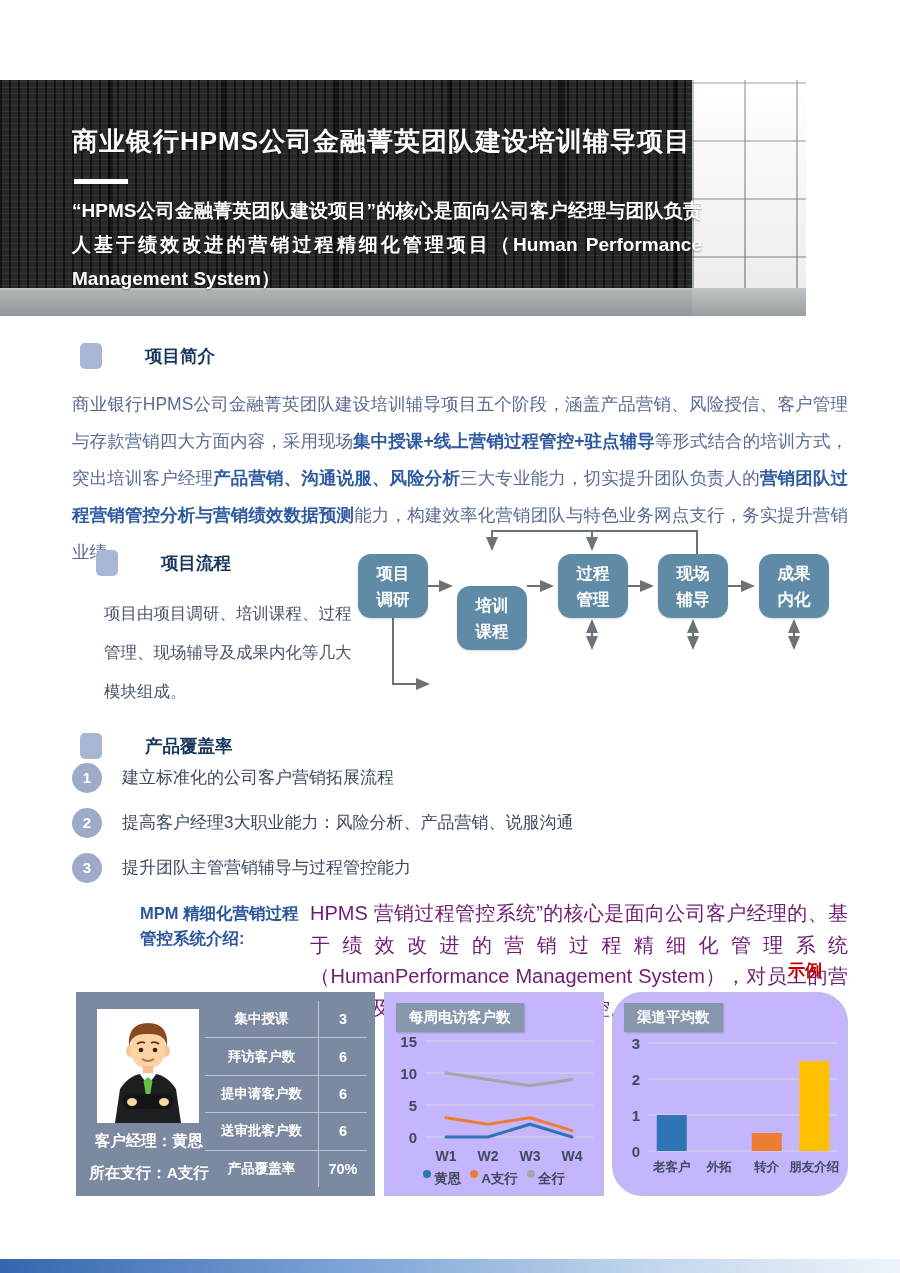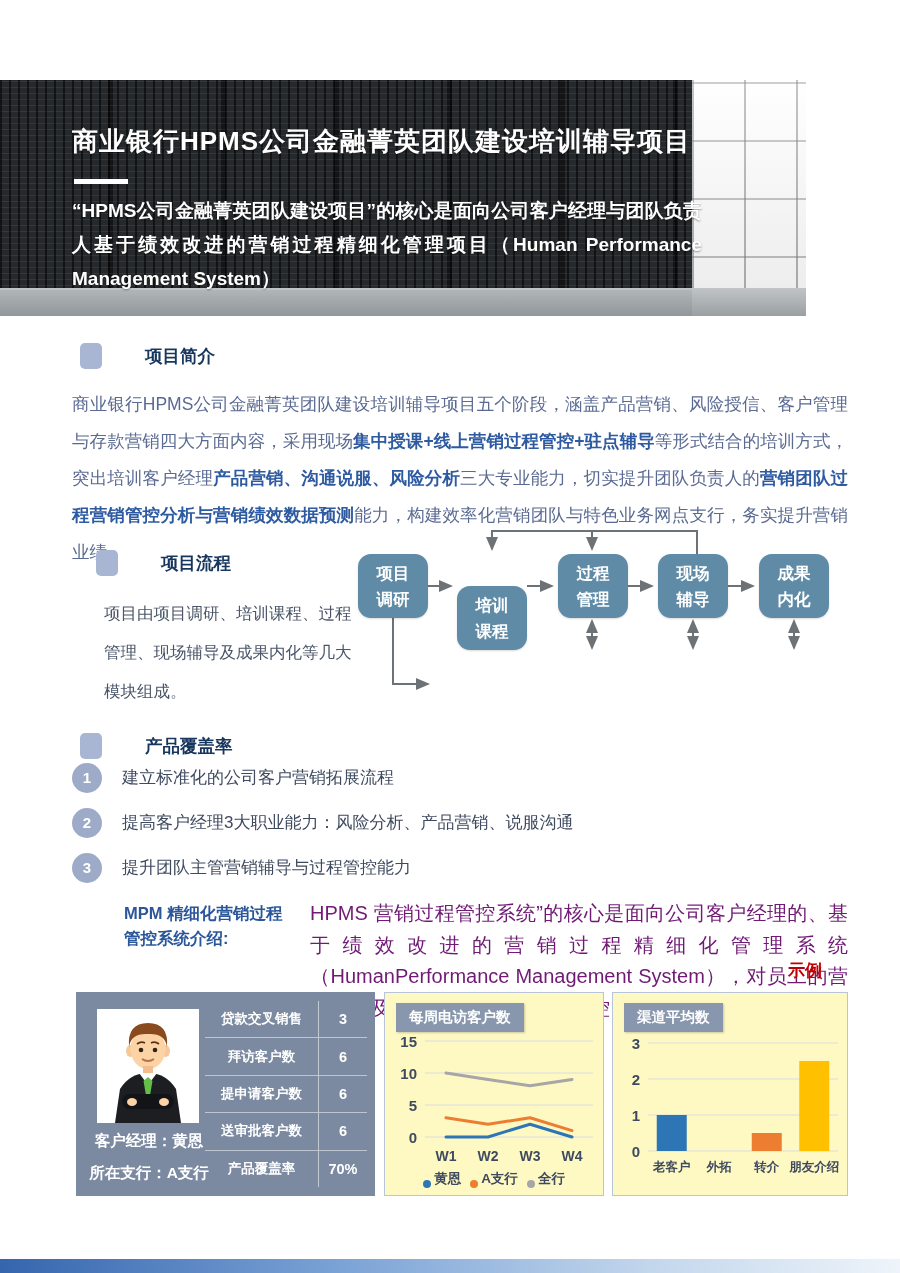--- a/index.html
+++ b/index.html
@@ -53,21 +53,21 @@
     box-shadow:0 1px 2px rgba(0,0,0,.15);}
 
   
   #goals-list{position:absolute;left:72px;top:762px;width:700px;}
   .goal-item{display:flex;align-items:center;height:31px;margin-bottom:14px;}
   .goal-num{width:30px;height:30px;border-radius:50%;background:#9dabc9;color:#fff;font-size:15px;
     font-weight:bold;text-align:center;line-height:30px;margin-right:20px;flex:0 0 30px;}
   .goal-text{font-size:17px;color:#3f4a5f;}
 
   
-  #mpm-label{position:absolute;left:124px;top:901px;width:190px;font-size:16.5px;font-weight:bold;
+  #mpm-label{position:absolute;left:140px;top:901px;width:190px;font-size:16.5px;font-weight:bold;
     color:#2b579a;line-height:25px;white-space:pre-line;}
   #mpm-text{position:absolute;left:310px;top:898px;width:538px;font-size:20px;line-height:31.5px;
     color:#701a75;text-align:justify;}
   #example-tag{position:absolute;left:788px;top:959px;font-size:17px;font-weight:bold;color:#c00000;}
 
   
   #profile-panel{position:absolute;left:76px;top:992px;width:299px;height:204px;background:#7b8aa0;}
   #avatar-box{position:absolute;left:21px;top:17px;width:102px;height:114px;background:#fff;}
   #manager-name{position:absolute;left:10px;top:139px;width:126px;text-align:center;color:#fff;
     font-size:15.5px;font-weight:bold;}
@@ -75,32 +75,32 @@
     font-size:15.5px;font-weight:bold;}
   #stats-table{position:absolute;left:129px;top:9px;width:162px;height:186px;display:flex;
     flex-direction:column;}
   .stat-row{display:flex;align-items:stretch;flex:1;border-top:1px solid rgba(255,255,255,.5);}
   .stat-row:first-child{border-top:none;}
   .stat-label{width:113px;display:flex;align-items:center;justify-content:center;color:#fff;
     font-size:13.5px;font-weight:bold;}
   .stat-value{flex:1;display:flex;align-items:center;justify-content:center;color:#fff;
     font-size:14.5px;font-weight:bold;border-left:1px solid rgba(255,255,255,.55);}
 
-  .chart-panel{position:absolute;top:992px;height:204px;background:#fef9c3;border:1.5px solid #b8c4da;
+  .chart-panel{position:absolute;top:992px;height:204px;background:#c4b5fd;border:1.5px solid #b8c4da;
     box-sizing:border-box;}
   #line-panel{left:384px;width:220px;}
-  #bar-panel{left:612px;width:236px;}
+  #bar-panel{left:612px;width:236px;border-radius:30px;}
   .chart-badge{position:absolute;left:11px;top:10px;background:#8897ad;color:#fff;font-size:14.5px;
     font-weight:bold;padding:5px 13px;box-shadow:1px 1px 2px rgba(0,0,0,.2);}
   .tick{font-size:15px;fill:#3f4a5f;font-weight:600;}
   .xlab{font-size:14px;fill:#3f4a5f;font-weight:600;}
   .xlab2{font-size:12.5px;fill:#3f4a5f;font-weight:600;}
   #line-legend{position:absolute;left:0;bottom:7px;width:100%;display:flex;justify-content:center;
     gap:9px;align-items:center;}
-  .leg-item{display:flex;align-items:flex-end;gap:3px;font-size:13.5px;font-weight:600;color:#3f4a5f;}
+  .leg-item{display:flex;align-items:flex-start;gap:3px;font-size:13.5px;font-weight:600;color:#3f4a5f;}
   .leg-dot{width:8px;height:8px;border-radius:50%;display:inline-block;}
 
   
   #bottom-bar{position:absolute;left:0;top:1259px;width:900px;height:14px;
     background:linear-gradient(90deg,#3565ae 0%,#7ba3d6 38%,#c2d6ec 72%,#eef4fa 100%);}
 </style>
 </head>
 <body>
 
 <div id="page">
@@ -219,21 +219,21 @@
         <polygon points="51,68 46.5,72 51,98 55.5,72" fill="#63bf47"></polygon>
         <rect x="25" y="85" width="52" height="15" rx="7.5" fill="#121418"></rect>
         <ellipse cx="35" cy="93" rx="5" ry="4" fill="#fcd3a5"></ellipse>
         <ellipse cx="67" cy="93" rx="5" ry="4" fill="#fcd3a5"></ellipse>
       </svg>
     </div>
     <div id="manager-name">客户经理：黄恩</div>
     <div id="branch-name">所在支行：A支行</div>
     <div id="stats-table">
         <div class="stat-row">
-          <span class="stat-label">贷款交叉销售</span>
+          <span class="stat-label">集中授课</span>
           <span class="stat-value">3</span>
         </div>
         <div class="stat-row">
           <span class="stat-label">拜访客户数</span>
           <span class="stat-value">6</span>
         </div>
         <div class="stat-row">
           <span class="stat-label">提申请客户数</span>
           <span class="stat-value">6</span>
         </div>

